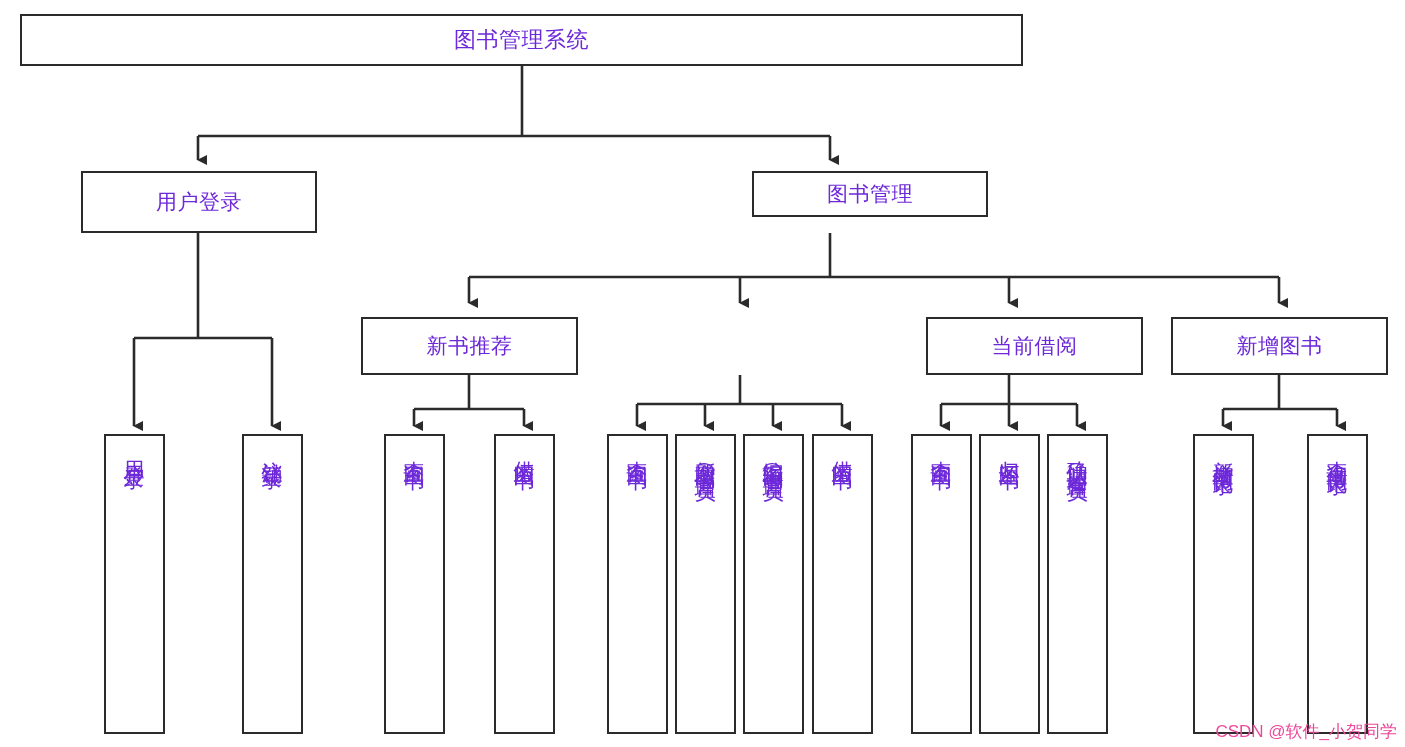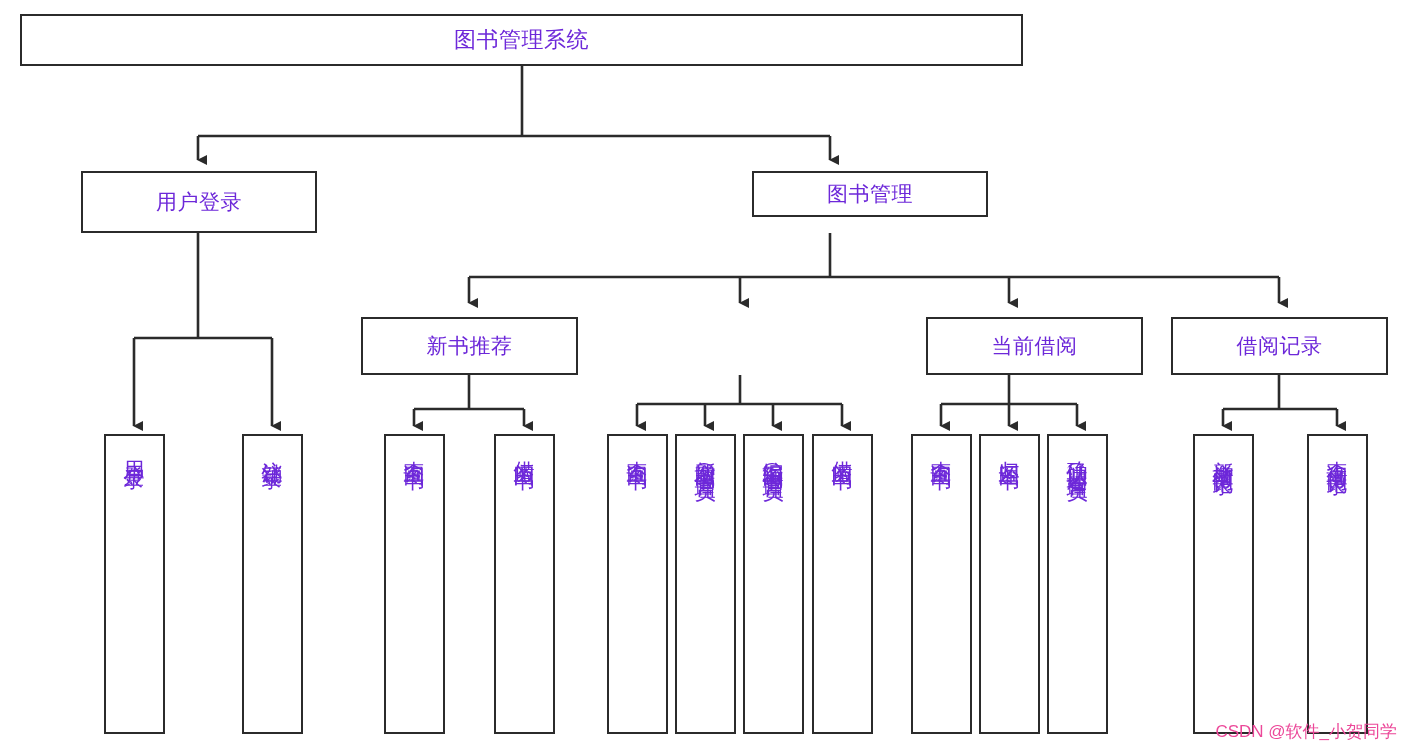--- a/index.html
+++ b/index.html
@@ -135,21 +135,21 @@
     <span class="node-label">图书管理</span>
   </div>
 
   <div class="node horiz" style="left:361px; top:317px; width:217px; height:58px;">
     <span class="node-label">新书推荐</span>
   </div>
   <div class="node horiz" style="left:926px; top:317px; width:217px; height:58px;font-family:Liberation Serif, serif;">
     <span class="node-label">当前借阅</span>
   </div>
   <div class="node horiz" style="left:1171px; top:317px; width:217px; height:58px;">
-    <span class="node-label">借阅记录</span>
+    <span class="node-label">新增图书</span>
   </div>
 
   <div class="node vert" style="left:104px; top:434px; width:61px; height:300px;">
     <span class="node-label">用户登录</span>
   </div>
   <div class="node vert" style="left:242px; top:434px; width:61px; height:300px;">
     <span class="node-label">注销登录</span>
   </div>
 
   <div class="node vert" style="left:384px; top:434px; width:61px; height:300px;">

